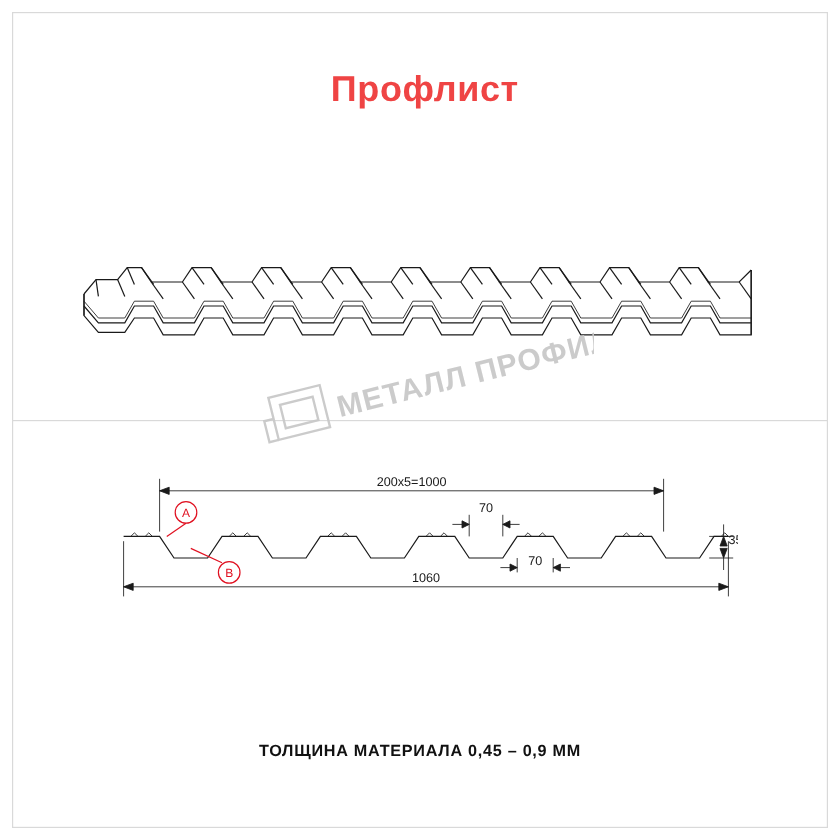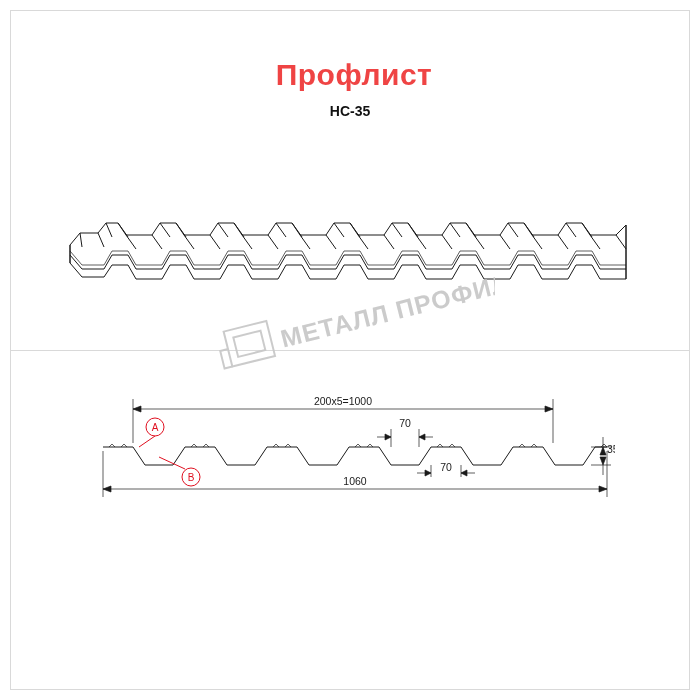--- a/index.html
+++ b/index.html
@@ -105,21 +105,20 @@
   .wm-txt { fill: #c9c9c9; font-size: 25px; font-weight: bold; font-family: "Liberation Sans", sans-serif; letter-spacing: 1px; }
 </style>
 </head>
 <body>
 
 <div class="page">
 
   <div class="border-frame"></div>
 
   <div class="title">Профлист</div>
-  <div class="subtitle">НС-35</div>
 
   <div class="iso-wrap">
     <svg width="580" height="130" viewBox="0 0 580 130">
       <g class="ln">
 
         <path d="M10 60 L20 48 L38 48 L46 38 L58 38 L66 50 L92 50 L100 38 L116 38 L124 50 L150 50 L158 38 L174 38 L182 50 L208 50 L216 38 L232 38 L240 50 L266 50 L274 38 L290 38 L298 50 L324 50 L332 38 L348 38 L356 50 L382 50 L390 38 L406 38 L414 50 L440 50 L448 38 L464 38 L472 50 L498 50 L506 38 L522 38 L530 50 L556 50 L566 40"></path>
 
         <path d="M10 60 L10 78 L22 92 L44 92 L52 80 L68 80 L76 94 L102 94 L110 80 L126 80 L134 94 L160 94 L168 80 L184 80 L192 94 L218 94 L226 80 L242 80 L250 94 L276 94 L284 80 L300 80 L308 94 L334 94 L342 80 L358 80 L366 94 L392 94 L400 80 L416 80 L424 94 L450 94 L458 80 L474 80 L482 94 L508 94 L516 80 L532 80 L540 94 L566 94 L566 40"></path>
 
         <path d="M20 48 L22 62"></path>
@@ -271,14 +270,15 @@
       <text class="red-txt" x="60" y="46" text-anchor="middle">A</text>
 
       <g class="red">
         <circle cx="96" cy="92" r="9"></circle>
         <path d="M90 84 L64 72"></path>
       </g>
       <text class="red-txt" x="96" y="96" text-anchor="middle">B</text>
     </svg>
   </div>
 
+  <div class="footer">ТОЛЩИНА МАТЕРИАЛА 0,45 – 0,9 ММ</div>
 
 </div>
 
 </body></html>

